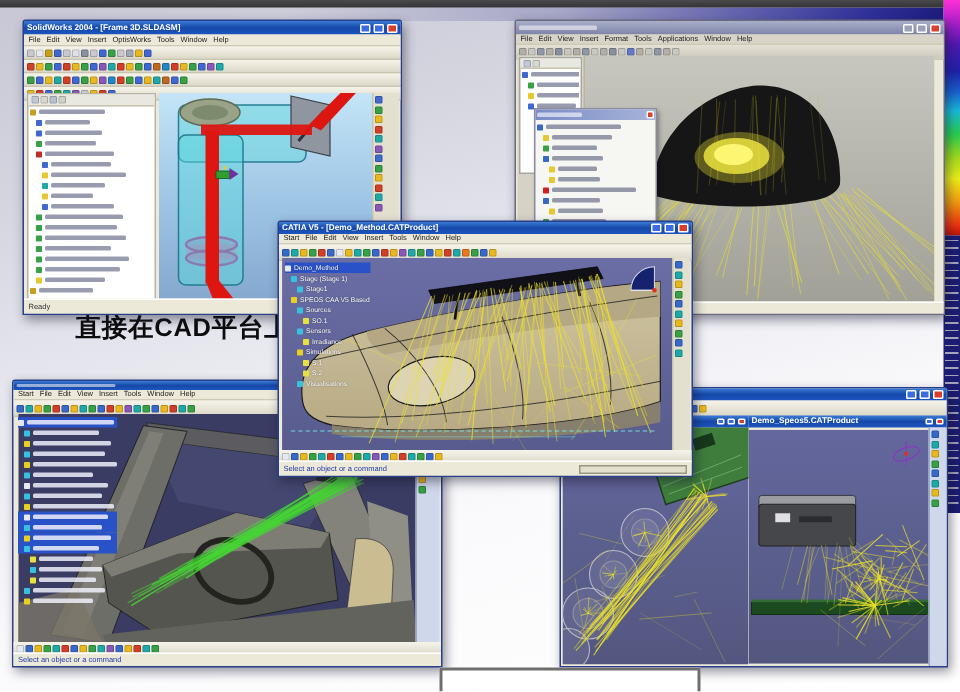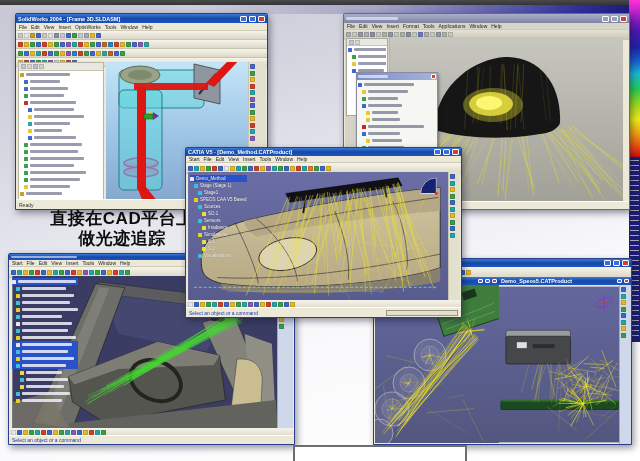--- a/index.html
+++ b/index.html
@@ -66,21 +66,20 @@
 
   <div class="topbar"></div>
   <div class="topband"></div>
   <div class="rainbow"></div>
   <div class="navystrip">
       <div class="txtrows"></div>
     </div>
 
   <div class="caption">
     <div>直接在CAD平台上</div>
-    <div>做光迹追踪</div>
   </div>
 
   <div class="win" id="win-tr" style="left:343px;top:13px;width:287px;height:197px;z-index:10;border-color:#6a6a7e;">
     <div class="tb gray">
       <span class="tblur" style="width:52px;background:rgba(255,255,255,.55)"></span>
       <span class="sp"></span>
       <span class="wb min" style="background:#9aa0b8"></span>
       <span class="wb max" style="background:#9aa0b8"></span>
       <span class="wb cls"></span>
     </div>

